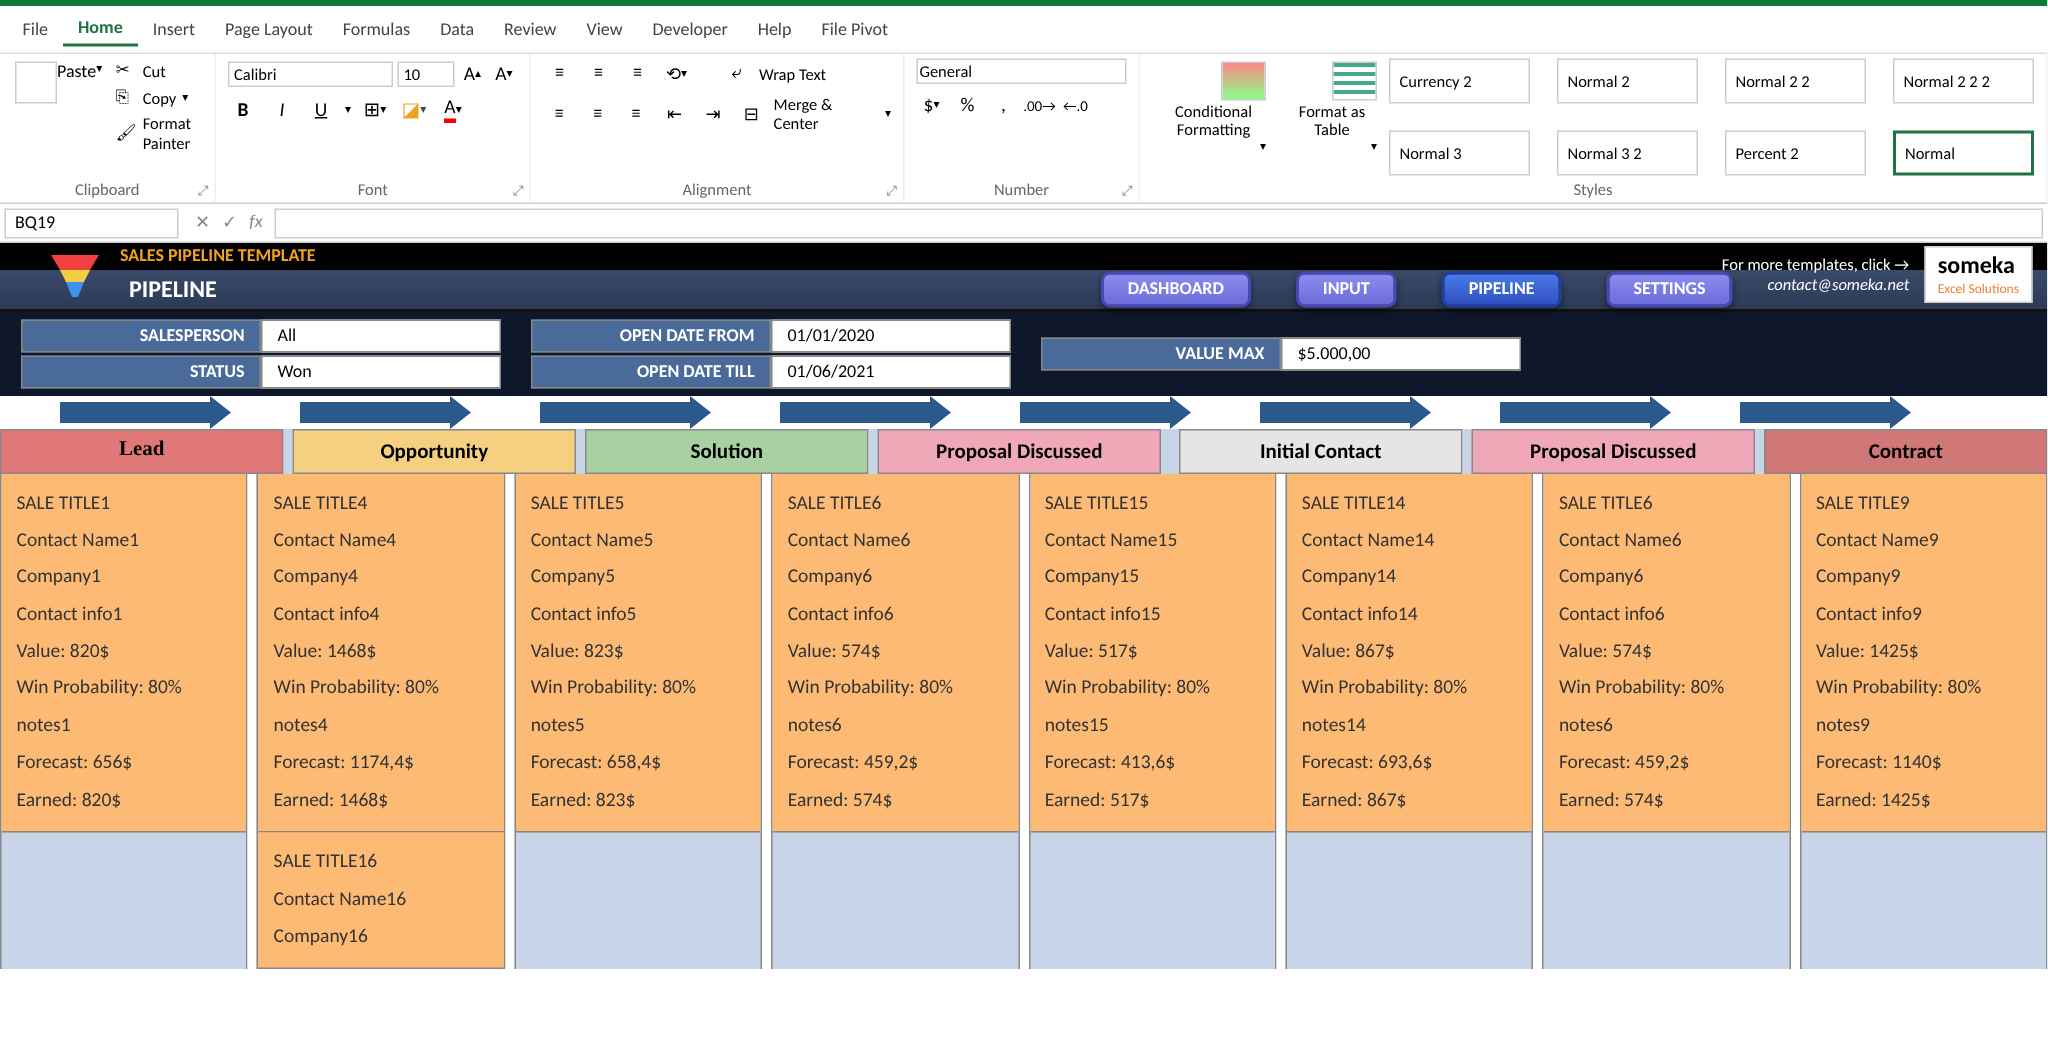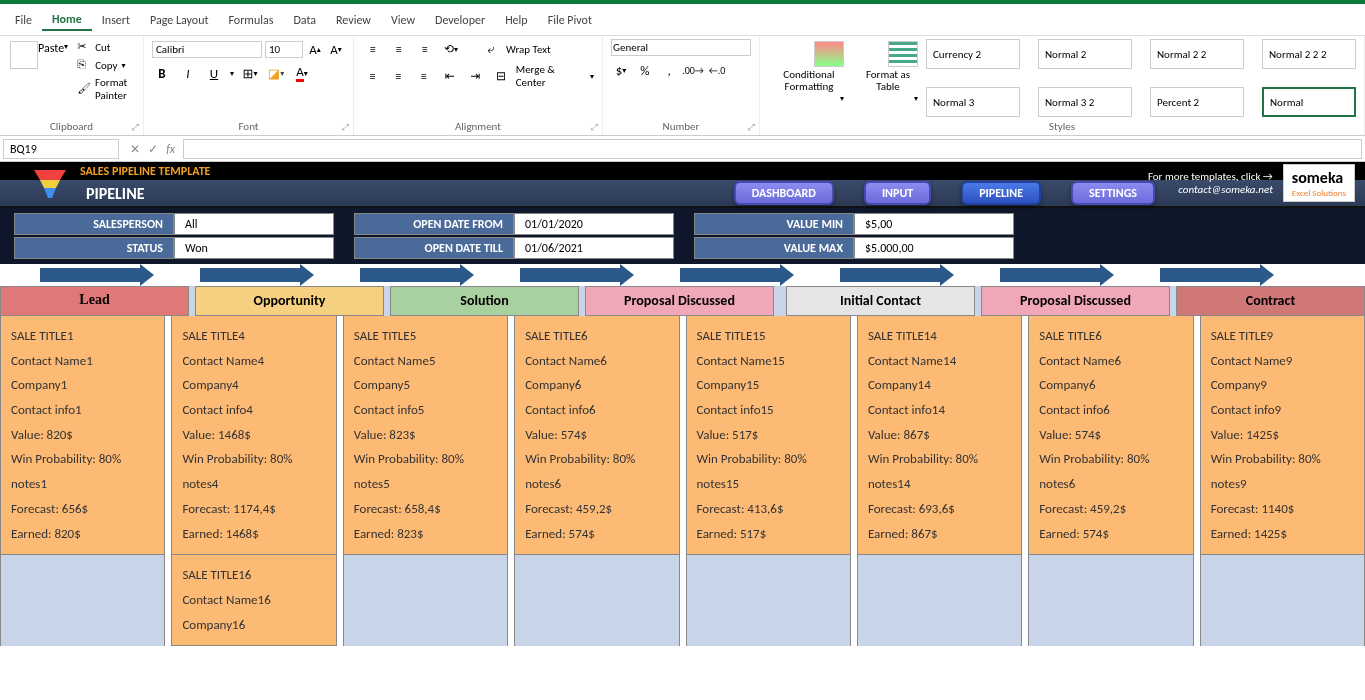--- a/index.html
+++ b/index.html
@@ -261,24 +261,20 @@
           <div class="filter-lbl">OPEN DATE FROM</div>
           <div class="filter-val">01/01/2020</div>
         </div>
         <div class="filter-row">
           <div class="filter-lbl">OPEN DATE TILL</div>
           <div class="filter-val">01/06/2021</div>
         </div>
       </div>
       <div class="filter-block">
         <div class="filter-row">
-          <div class="filter-lbl">VALUE MIN</div>
-          <div class="filter-val">$5,00</div>
-        </div>
-        <div class="filter-row">
           <div class="filter-lbl">VALUE MAX</div>
           <div class="filter-val">$5.000,00</div>
         </div>
       </div>
     </div>
 
   <div class="arrows-row" id="arrows">
       <div class="arrow"></div>
       <div class="arrow"></div>
       <div class="arrow"></div>

